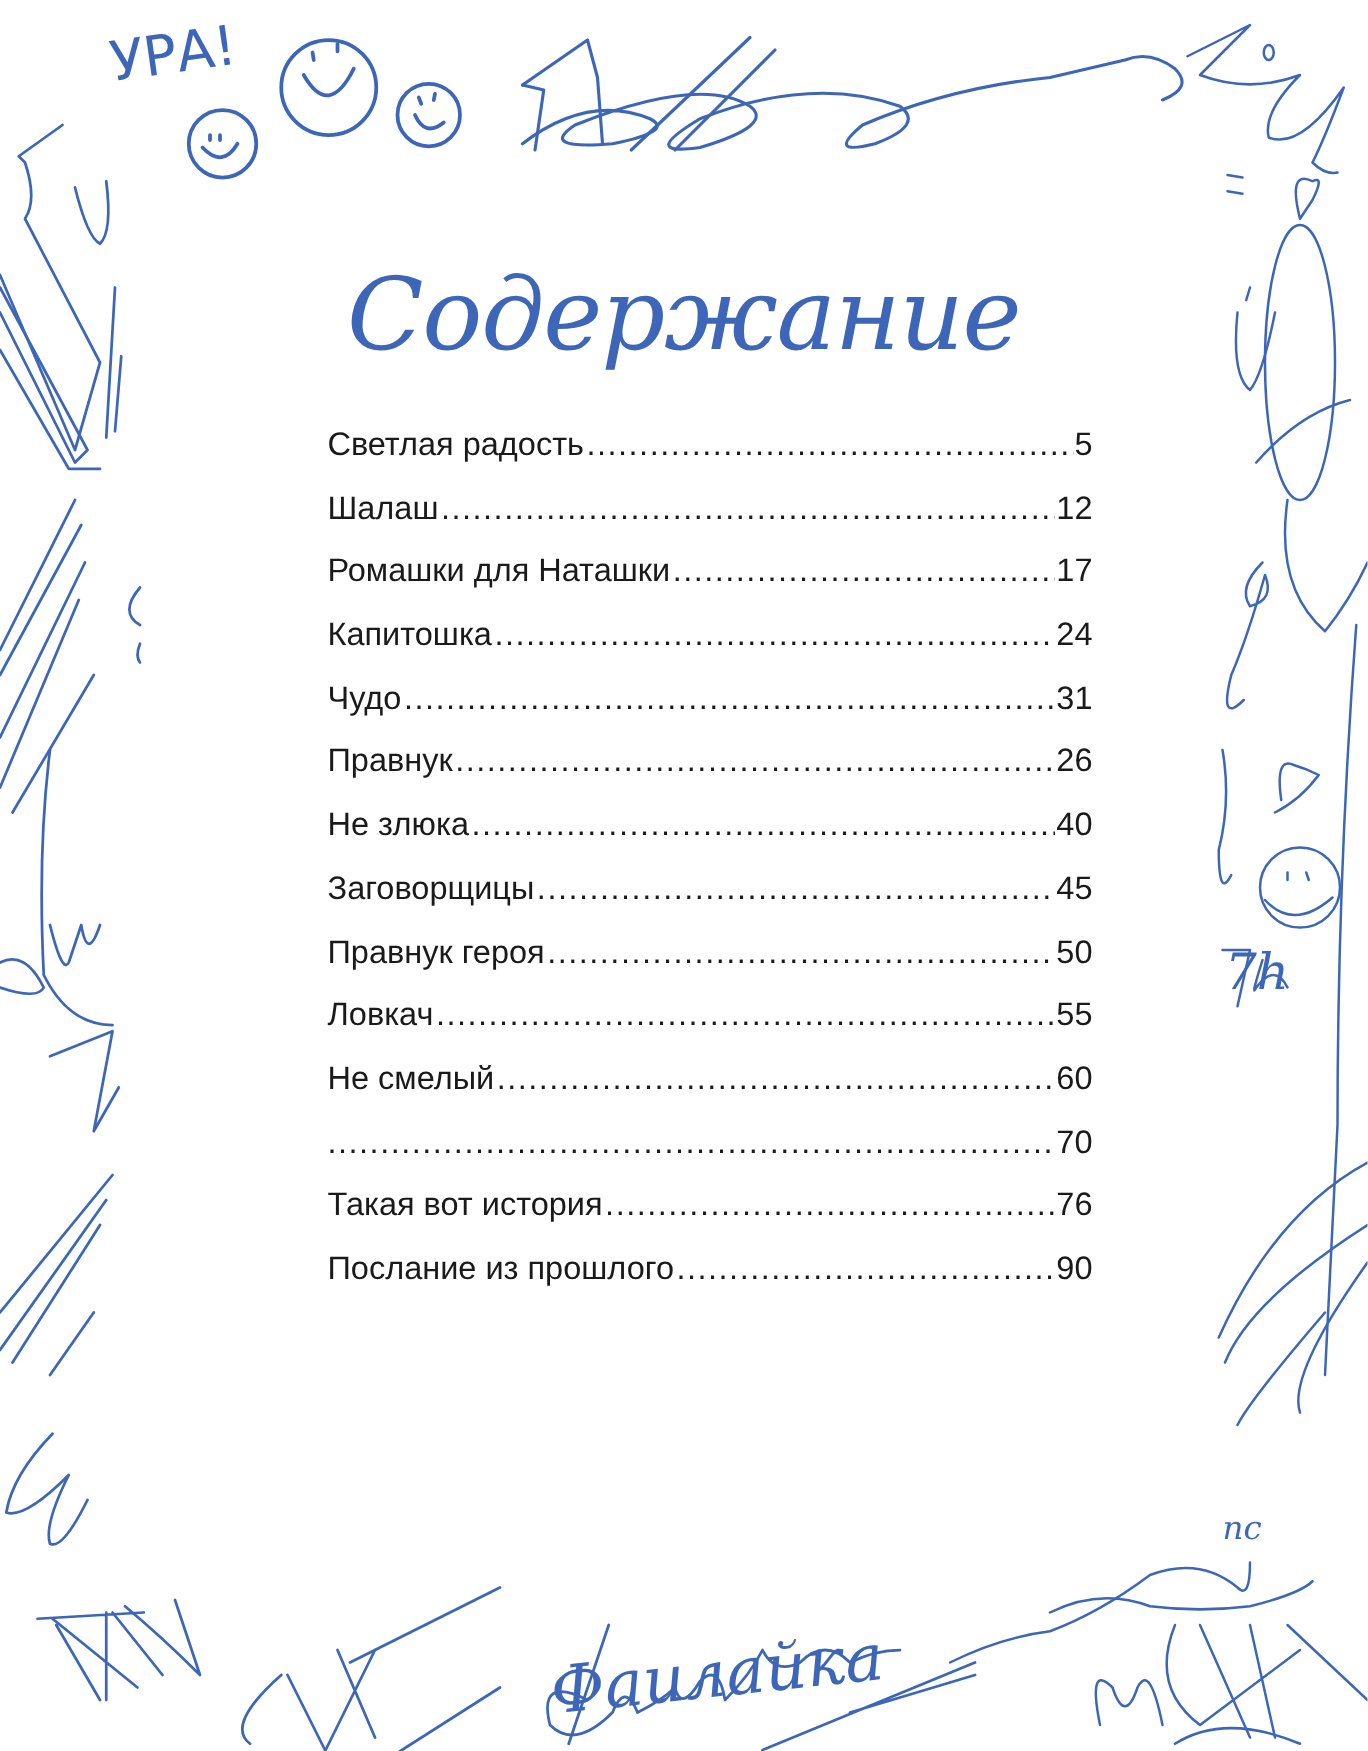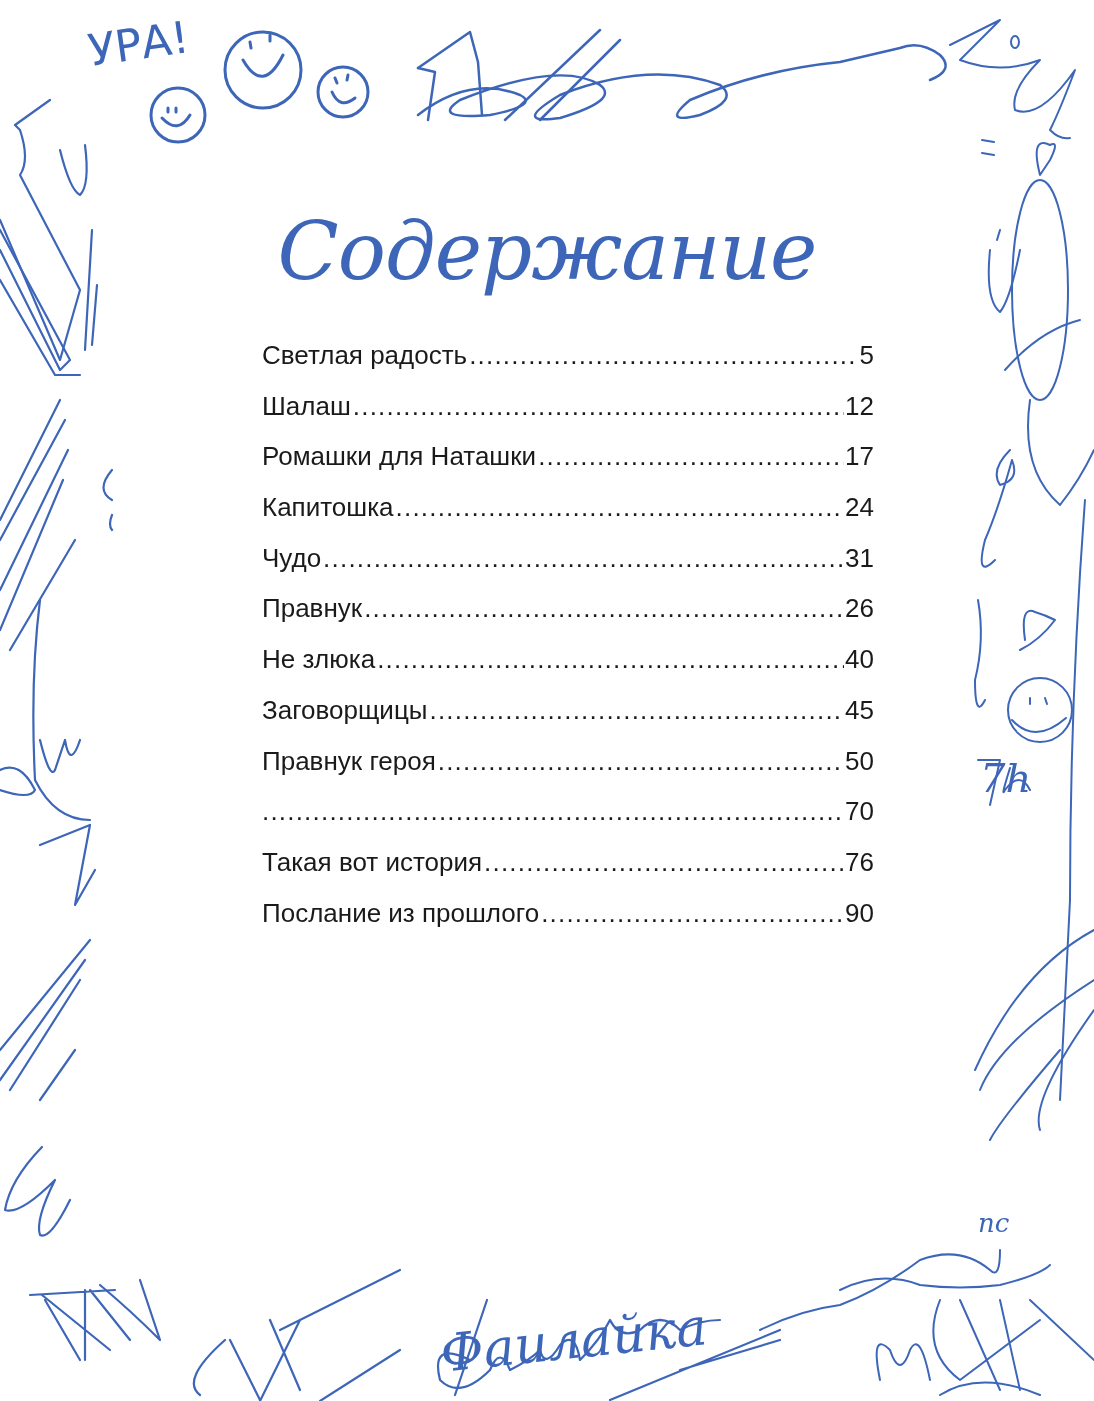--- a/index.html
+++ b/index.html
@@ -162,20 +162,30 @@
     <span class="toc-title">Заговорщицы</span>
     <span class="toc-leader"></span>
     <span class="toc-page">45</span>
   </div>
   <div class="toc-row">
     <span class="toc-title">Правнук героя</span>
     <span class="toc-leader"></span>
     <span class="toc-page">50</span>
   </div>
   <div class="toc-row">
+    <span class="toc-title">Ловкач</span>
+    <span class="toc-leader"></span>
+    <span class="toc-page">55</span>
+  </div>
+  <div class="toc-row">
+    <span class="toc-title">Не смелый</span>
+    <span class="toc-leader"></span>
+    <span class="toc-page">60</span>
+  </div>
+  <div class="toc-row">
     <span class="toc-leader"></span>
     <span class="toc-page">70</span>
   </div>
   <div class="toc-row">
     <span class="toc-title">Такая вот история</span>
     <span class="toc-leader"></span>
     <span class="toc-page">76</span>
   </div>
   <div class="toc-row">
     <span class="toc-title">Послание из прошлого</span>

